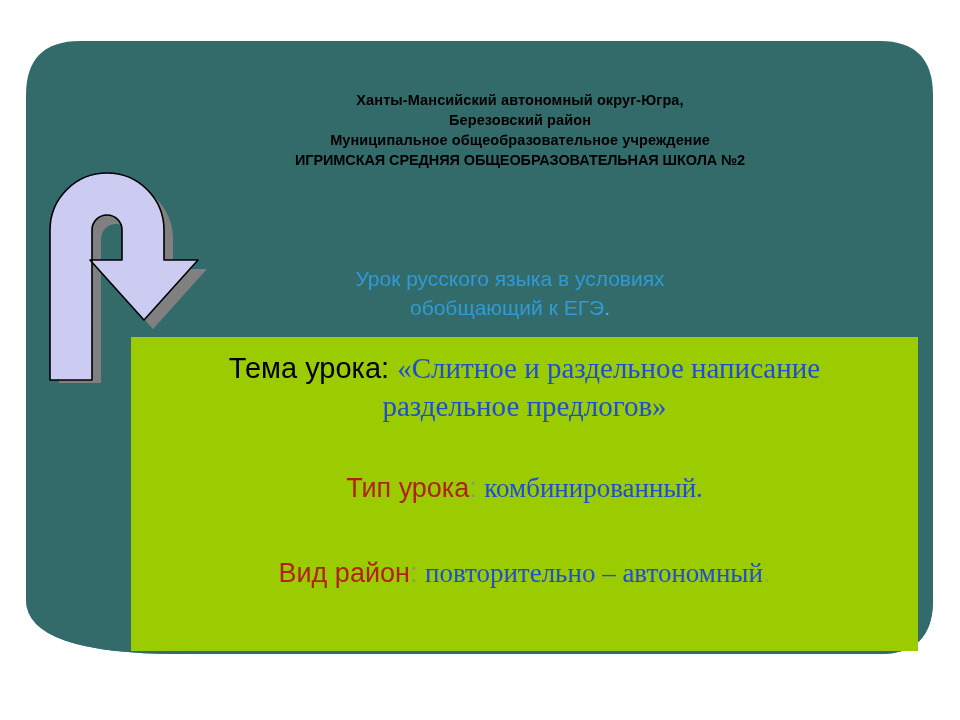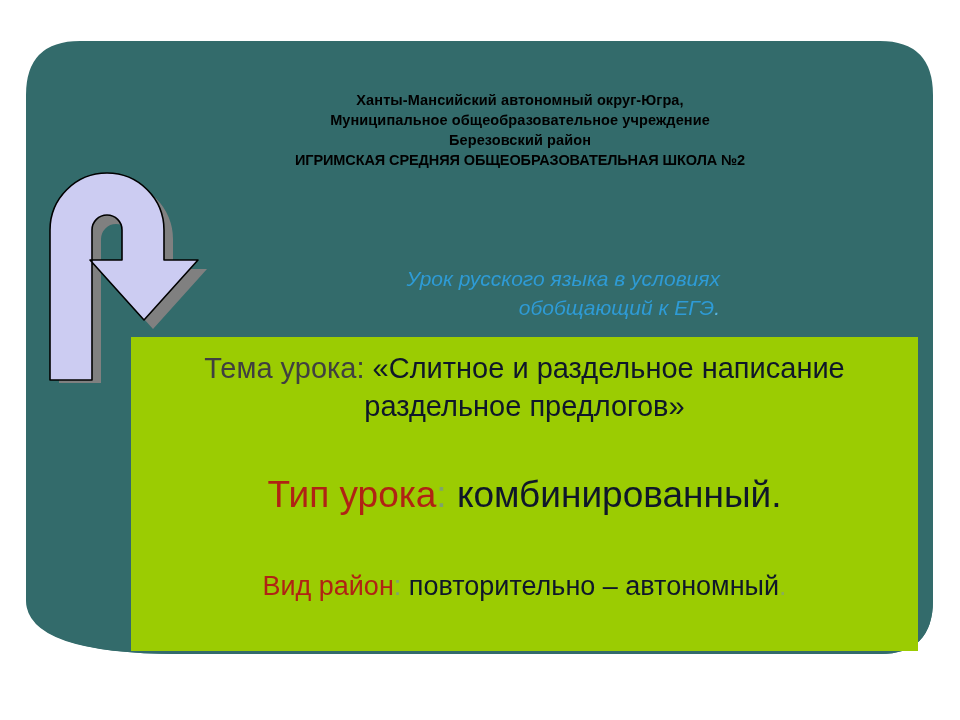--- a/index.html
+++ b/index.html
@@ -56,51 +56,50 @@
     font-size: 14.5px;
     letter-spacing: -0.1px;
   }
 
   
   .subtitle {
     position: absolute;
     left: 300px;
     top: 265px;
     width: 420px;
-    text-align: right;
+    text-align: center;
     color: #2E9BD6;
     font-size: 21px;
     line-height: 1.38;
-    font-style: italic;
   }
   .subtitle .sline { display: block; }
   .subtitle .dot { color: #58b4e2; }
 
   
   .green-panel {
     position: absolute;
     left: 131px;
     top: 337px;
     width: 787px;
     height: 314px;
     background: #9BCC02;
     box-sizing: border-box;
     padding: 13px 12px 0 12px;
   }
   .panel-line {
     text-align: center;
     line-height: 1.30;
   }
   .panel-line.theme   { font-size: 29px; }
-  .panel-line.kind    { font-size: 37px; margin-top: 46px; }
+  .panel-line.kind    { font-size: 27px; margin-top: 46px; }
   .panel-line.type    { font-size: 27px; margin-top: 50px; }
 
-  .lbl-red   { color: #404040; margin-top: 24px; }
+  .lbl-red   { color: #000000; margin-top: 24px; }
   .lbl-red2  { color: #B02314; }
-  .txt-blue  { color: #0f172a; }
+  .txt-blue  { color: #1d4ed8; font-family: Liberation Serif, serif; }
   .colon-soft { color: #7fa46b; }
   .period-soft { color: #8aae58; }
 
   .nowrap { white-space: nowrap; }
 </style>
 </head>
 <body>
 
 <div id="slide">
 
@@ -173,22 +172,22 @@
             A 15 15 0 0 0 71 47
             A 15 15 0 0 0 56 62
             L 56 212
             Z" fill="#CCCCF2" stroke="#000000" stroke-width="1.6" stroke-linejoin="round"></path>
       </g>
     </svg>
   </div>
 
   <div class="header-block">
     <span class="hline">Ханты-Мансийский автономный округ-Югра,</span>
+    <span class="hline">Березовский район</span>
     <span class="hline">Муниципальное общеобразовательное учреждение</span>
-    <span class="hline">Березовский район</span>
     <span class="hline wide">ИГРИМСКАЯ СРЕДНЯЯ  ОБЩЕОБРАЗОВАТЕЛЬНАЯ ШКОЛА №2</span>
   </div>
 
   <div class="subtitle">
     <span class="sline">Урок русского языка в условиях</span>
     <span class="sline"><span>обобщающий к ЕГЭ</span><span class="dot">.</span></span>
   </div>
 
   <div class="green-panel">
 

